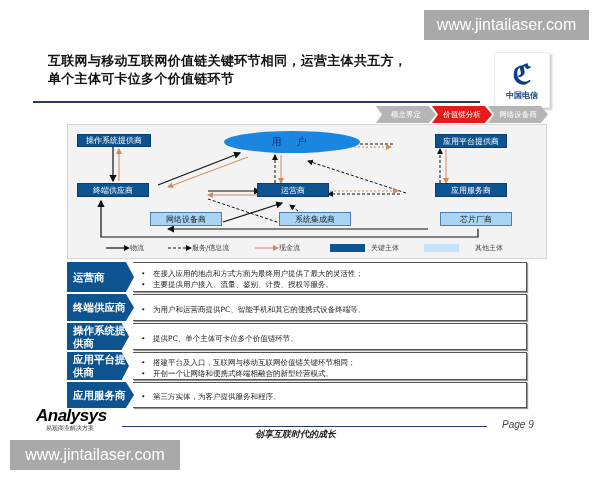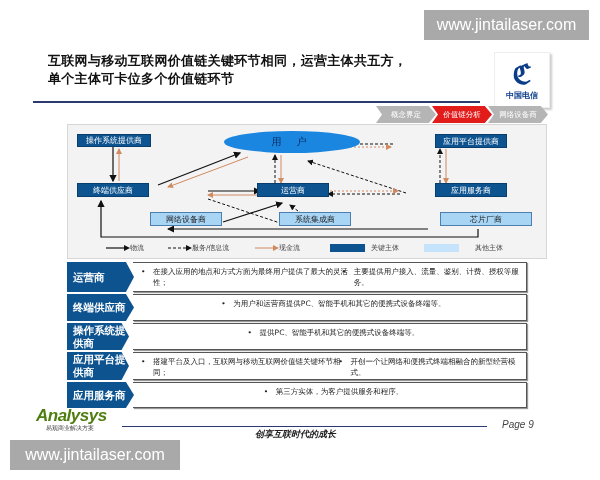--- a/index.html
+++ b/index.html
@@ -21,25 +21,25 @@
     .node.key { background: #0d5390; color: #fff; border: 1px solid #083e6e; }
     .node.other { background: #a9d5f5; color: #1a1a1a; border: 1px solid #4a7fb0; }
     .user-ellipse { position: absolute; background: #1a86e0; color: #0b2d60; border-radius: 50%; font-size: 10px; display: flex; align-items: center; justify-content: center; letter-spacing: 6px; }
     svg.arrows { position: absolute; left: 0; top: 0; }
     .legend { position: absolute; left: 0; top: 115px; width: 480px; height: 18px; font-size: 7px; color: #444; }
     .legend-item { position: absolute; top: 3px; display: flex; align-items: center; }
     .swatch { width: 35px; height: 8px; display: inline-block; }
     .rows { position: absolute; left: 67px; top: 262px; width: 460px; }
     .row { position: absolute; left: 0; width: 460px; }
     .row-label { position: absolute; left: 0; top: 0; width: 67px; background: #0d5390; color: #fff; font-size: 10.5px; font-weight: bold; display: flex; align-items: center; padding-left: 6px; line-height: 13px; clip-path: polygon(0 0, 88% 0, 100% 50%, 88% 100%, 0 100%); }
-    .row-body { position: absolute; left: 66px; top: 0; width: 394px; border: 1px solid #555; border-left: none; background: #fff; box-shadow: 1px 1px 1px #999; font-size: 7.5px; color: #222; padding: 3px 0 0 20px; line-height: 11px; display: flex; flex-direction: row; justify-content: center; }
+    .row-body { position: absolute; left: 66px; top: 0; width: 394px; border: 1px solid #555; border-left: none; background: #fff; box-shadow: 1px 1px 1px #999; font-size: 7.5px; color: #222; padding: 3px 0 0 20px; line-height: 11px; display: flex; flex-direction: column; justify-content: center; }
     .row-body li { list-style: none; position: relative; }
     .row-body li::before { content: "•"; position: absolute; left: -12px; }
     .footer-logo { position: absolute; left: 36px; top: 406px; }
-    .footer-logo .name { font-size: 17px; font-style: italic; color: #4d7c0f; font-family: "Liberation Sans", sans-serif; font-weight: bold; letter-spacing: -0.5px; }
+    .footer-logo .name { font-size: 17px; font-style: italic; color: #000000; font-family: "Liberation Sans", sans-serif; font-weight: bold; letter-spacing: -0.5px; }
     .footer-logo .sub { font-size: 6px; color: #444; margin-left: 10px; margin-top: -2px; }
     .footer-rule { position: absolute; left: 122px; top: 426px; width: 365px; height: 1px; background: #2a3a6e; }
     .footer-slogan { position: absolute; left: 255px; top: 428px; font-size: 9px; font-style: italic; font-weight: bold; color: #222; }
     .page-num { position: absolute; left: 502px; top: 419px; font-size: 10px; font-style: italic; color: #444; font-family: "Liberation Sans", sans-serif; }
   </style>
 </head>
 <body>
 
 <div class="wm wm-top">www.jintailaser.com</div>
 
@@ -106,21 +106,21 @@
   </svg>
 
   <div class="user-ellipse" style="left:156px; top:6px; width:136px; height:22px;">用 户</div>
   <div class="node key" style="left:9px; top:9px; width:74px; height:13px;">操作系统提供商</div>
   <div class="node key" style="left:9px; top:58px; width:72px; height:14px;">终端供应商</div>
   <div class="node key" style="left:189px; top:58px; width:72px; height:14px;">运营商</div>
   <div class="node key" style="left:367px; top:9px; width:72px; height:14px;">应用平台提供商</div>
   <div class="node key" style="left:367px; top:58px; width:72px; height:14px;">应用服务商</div>
   <div class="node other" style="left:82px; top:87px; width:72px; height:14px;">网络设备商</div>
   <div class="node other" style="left:211px; top:87px; width:72px; height:14px;">系统集成商</div>
-  <div class="node other" style="left:372px; top:87px; width:92px; height:14px;">芯片厂商</div>
+  <div class="node other" style="left:372px; top:87px; width:72px; height:14px;">芯片厂商</div>
 
   <div class="legend">
     <div class="legend-item" style="left:38px;">
       <svg width="24" height="6">
           <line x1="0" y1="3" x2="20" y2="3" stroke="#111" stroke-width="1.2"></line>
           <path d="M18,0 L24,3 L18,6z" fill="#111"></path>
         </svg>
       <span>物流</span>
     </div>
     <div class="legend-item" style="left:100px;">
@@ -157,21 +157,21 @@
     <div class="row-label" style="height:30px;">运营商</div>
   </div>
   <div class="row" style="top:32px; height:27px;">
     <div class="row-body" style="height:27px;">
       <li>为用户和运营商提供PC、智能手机和其它的便携式设备终端等。</li>
     </div>
     <div class="row-label" style="height:27px;">终端供应商</div>
   </div>
   <div class="row" style="top:61px; height:27px;">
     <div class="row-body" style="height:27px;">
-      <li>提供PC、智能手机和其它的便携式设备终端等。</li>
+      <li>提供PC、单个主体可卡位多个价值链环节。</li>
     </div>
     <div class="row-label" style="height:27px; width:62px;">操作系统提供商</div>
   </div>
   <div class="row" style="top:90px; height:28px;">
     <div class="row-body" style="height:28px;">
       <li>搭建平台及入口，互联网与移动互联网价值链关键环节相同；</li>
       <li>开创一个让网络和便携式终端相融合的新型经营模式。</li>
     </div>
     <div class="row-label" style="height:28px; width:62px;">应用平台提供商</div>
   </div>

